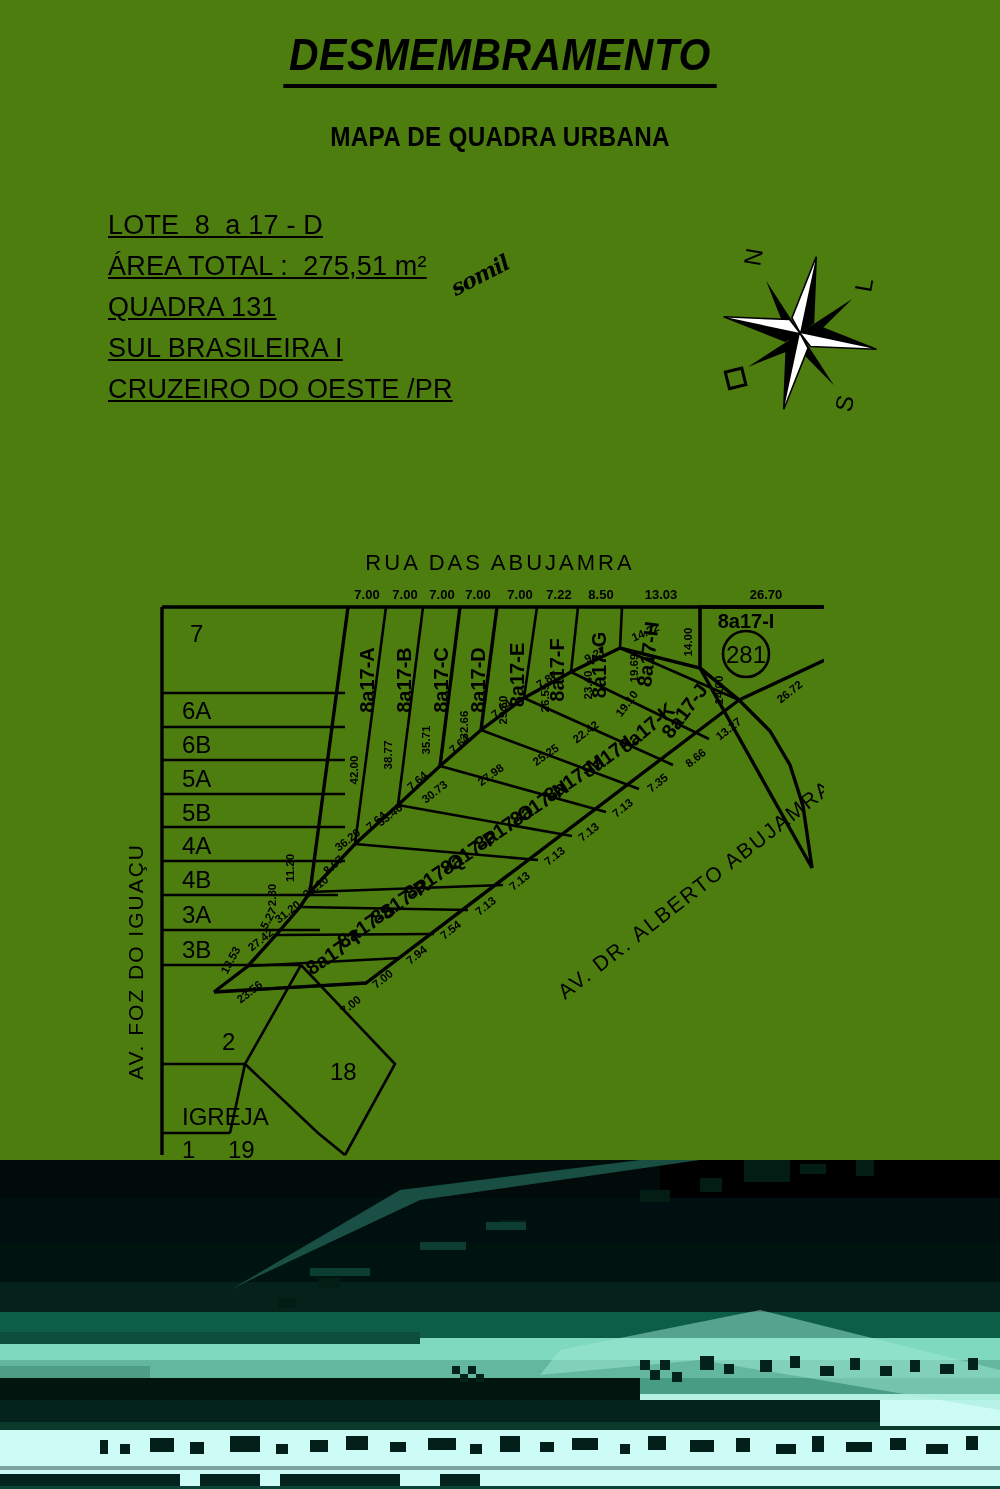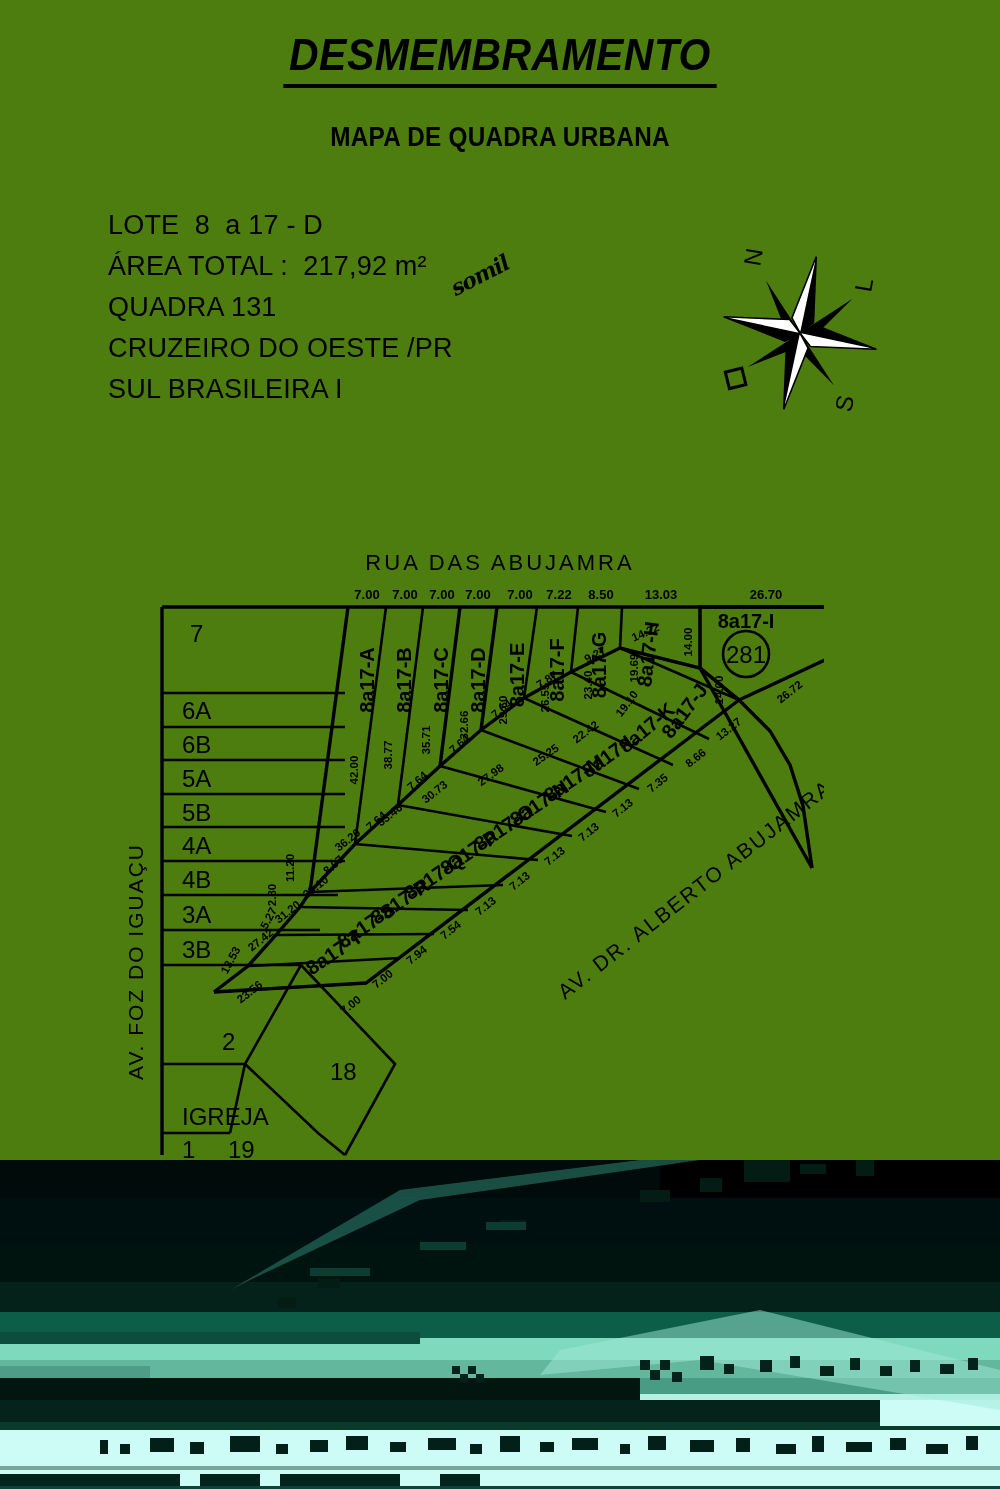--- a/index.html
+++ b/index.html
@@ -33,21 +33,21 @@
     font-weight:bold;font-size:27px;letter-spacing:.3px;
     transform:scaleX(.9);
   }
 
   
   .info{
     position:absolute;left:108px;top:205px;
     font-size:27px;line-height:1.52;
     letter-spacing:.2px;
   }
-  .info div{white-space:pre;}
+  .info div{white-space:pre;text-decoration:underline;}
   .hand-note{
     position:absolute;left:452px;top:276px;
     font-family:"DejaVu Serif", serif;
     font-style:italic;font-size:22px;font-weight:600;
     transform:rotate(-27deg);
     transform-origin:left center;
     letter-spacing:-1px;
   }
 
   
@@ -79,24 +79,24 @@
 </head>
 <body>
 
 <div id="sheet">
 
   <div class="title-main"><span>DESMEMBRAMENTO</span></div>
   <div class="title-sub">MAPA DE QUADRA URBANA</div>
 
   <div class="info">
     <div>LOTE  8  a 17 - D</div>
-    <div>ÁREA TOTAL :  217,92 m²</div>
+    <div>ÁREA TOTAL :  275,51 m²</div>
     <div>QUADRA 131</div>
+    <div>SUL BRASILEIRA I</div>
     <div>CRUZEIRO DO OESTE /PR</div>
-    <div>SUL BRASILEIRA I</div>
   </div>
   <div class="hand-note">somil</div>
 
   <div class="compass">
     <svg width="190" height="190" viewBox="0 0 190 190">
       <g transform="translate(95,98) rotate(12)">
 
         <polygon points="0,-78 11,-13 0,0 -11,-13" fill="#000"></polygon>
         <polygon points="0,78 11,13 0,0 -11,13" fill="#000"></polygon>
         <polygon points="-78,0 -13,11 0,0 -13,-11" fill="#000"></polygon>

